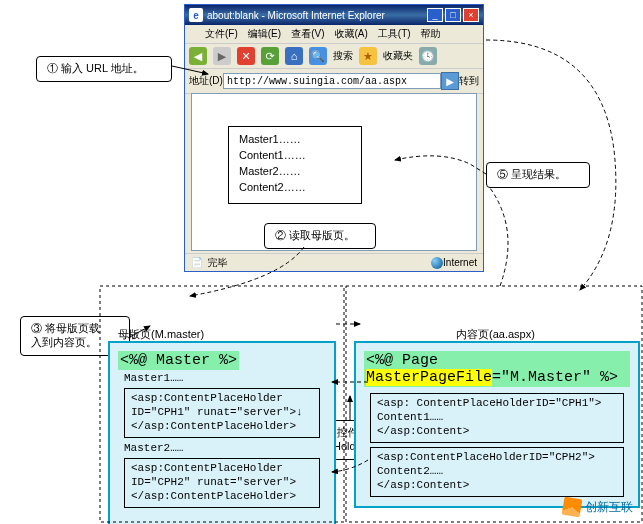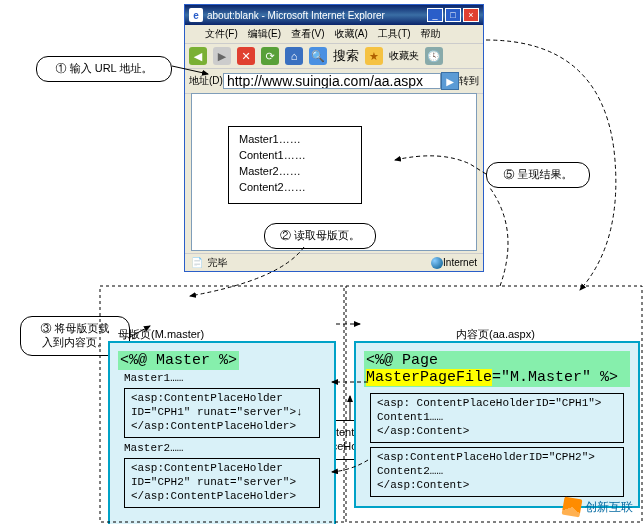--- a/index.html
+++ b/index.html
@@ -55,22 +55,22 @@
   }
   .tb-icon{ width:18px;height:18px;border-radius:3px;display:flex;align-items:center;justify-content:center;color:#fff;font-size:11px;}
   .ie-addrbar{
     background:#ece9d8;
     padding:3px 4px;
     display:flex;align-items:center;
     border-bottom:1px solid #ccc;
     font-size:10px;
   }
   .ie-addrbar input {
-    flex:1; font-size:14px; height:16px; border:1px solid #7f9db9;
-    padding:0 3px; background:#fff;
+    flex:1; font-size:10px; height:16px; border:1px solid #7f9db9;
+    padding:0 3px; background:#fff;font-family:Liberation Mono, monospace;
   }
   .go-btn{ width:18px;height:18px;background:#5b9bd5;border:1px solid #3a70a5;display:flex;align-items:center;justify-content:center;color:#fff;font-size:10px;}
   .ie-content{
     position:absolute; left:6px; right:6px; top:88px; bottom:20px;
     background:#fff; border:1px solid #7f9db9;
   }
   .page-box{
     position:absolute; left:36px; top:32px;
     width:134px;
     border:1.5px solid #000;
@@ -81,26 +81,25 @@
     position:absolute; left:0; right:0; bottom:0; height:18px;
     background:#ece9d8; border-top:1px solid #ccc;
     display:flex; align-items:center; font-size:10px; padding:0 6px; gap:4px;
   }
   .status-right{ margin-left:auto; display:flex;align-items:center;}
   .globe{width:12px;height:12px;border-radius:50%;background:radial-gradient(circle at 30% 30%,#8cf,#058);}
   
   .callout {
     position:absolute;
     border:1.5px solid #000;
-    border-radius:12px;
+    border-radius:4px;
     background:#fff;
     padding:4px 10px 6px;
     font-size:11px;
     line-height:14px;
-    text-align:center;
   }
   
   .panel {
     position:absolute;
     border:2px solid #00a2c7;
     background:#d9f1f8;
     margin-top:29px;
   }
   .panel-title {
     position:absolute;
@@ -162,21 +161,21 @@
     <span>工具(T)</span>
     <span>帮助</span>
   </div>
   <div class="ie-toolbar">
     <div class="tb-icon" style="background:#7ab035">◀</div>
     <div class="tb-icon" style="background:#ccc;color:#666">▶</div>
     <div class="tb-icon" style="background:#e04030">✕</div>
     <div class="tb-icon" style="background:#58a038">⟳</div>
     <div class="tb-icon" style="background:#3a70c0">⌂</div>
     <div class="tb-icon" style="background:#4a90e2">🔍</div>
-    <span style="font-size:13px">搜索</span>
+    <span style="font-size:10px">搜索</span>
     <div class="tb-icon" style="background:#f5c242;color:#b06000">★</div>
     <span style="font-size:10px">收藏夹</span>
     <div class="tb-icon" style="background:#8aa">🕓</div>
   </div>
   <div class="ie-addrbar">
     <span>地址(D)</span>
     <input type="text" value="http://www.suingia.com/aa.aspx" style="">
     <div class="go-btn">▶</div>
     <span>转到</span>
   </div>

